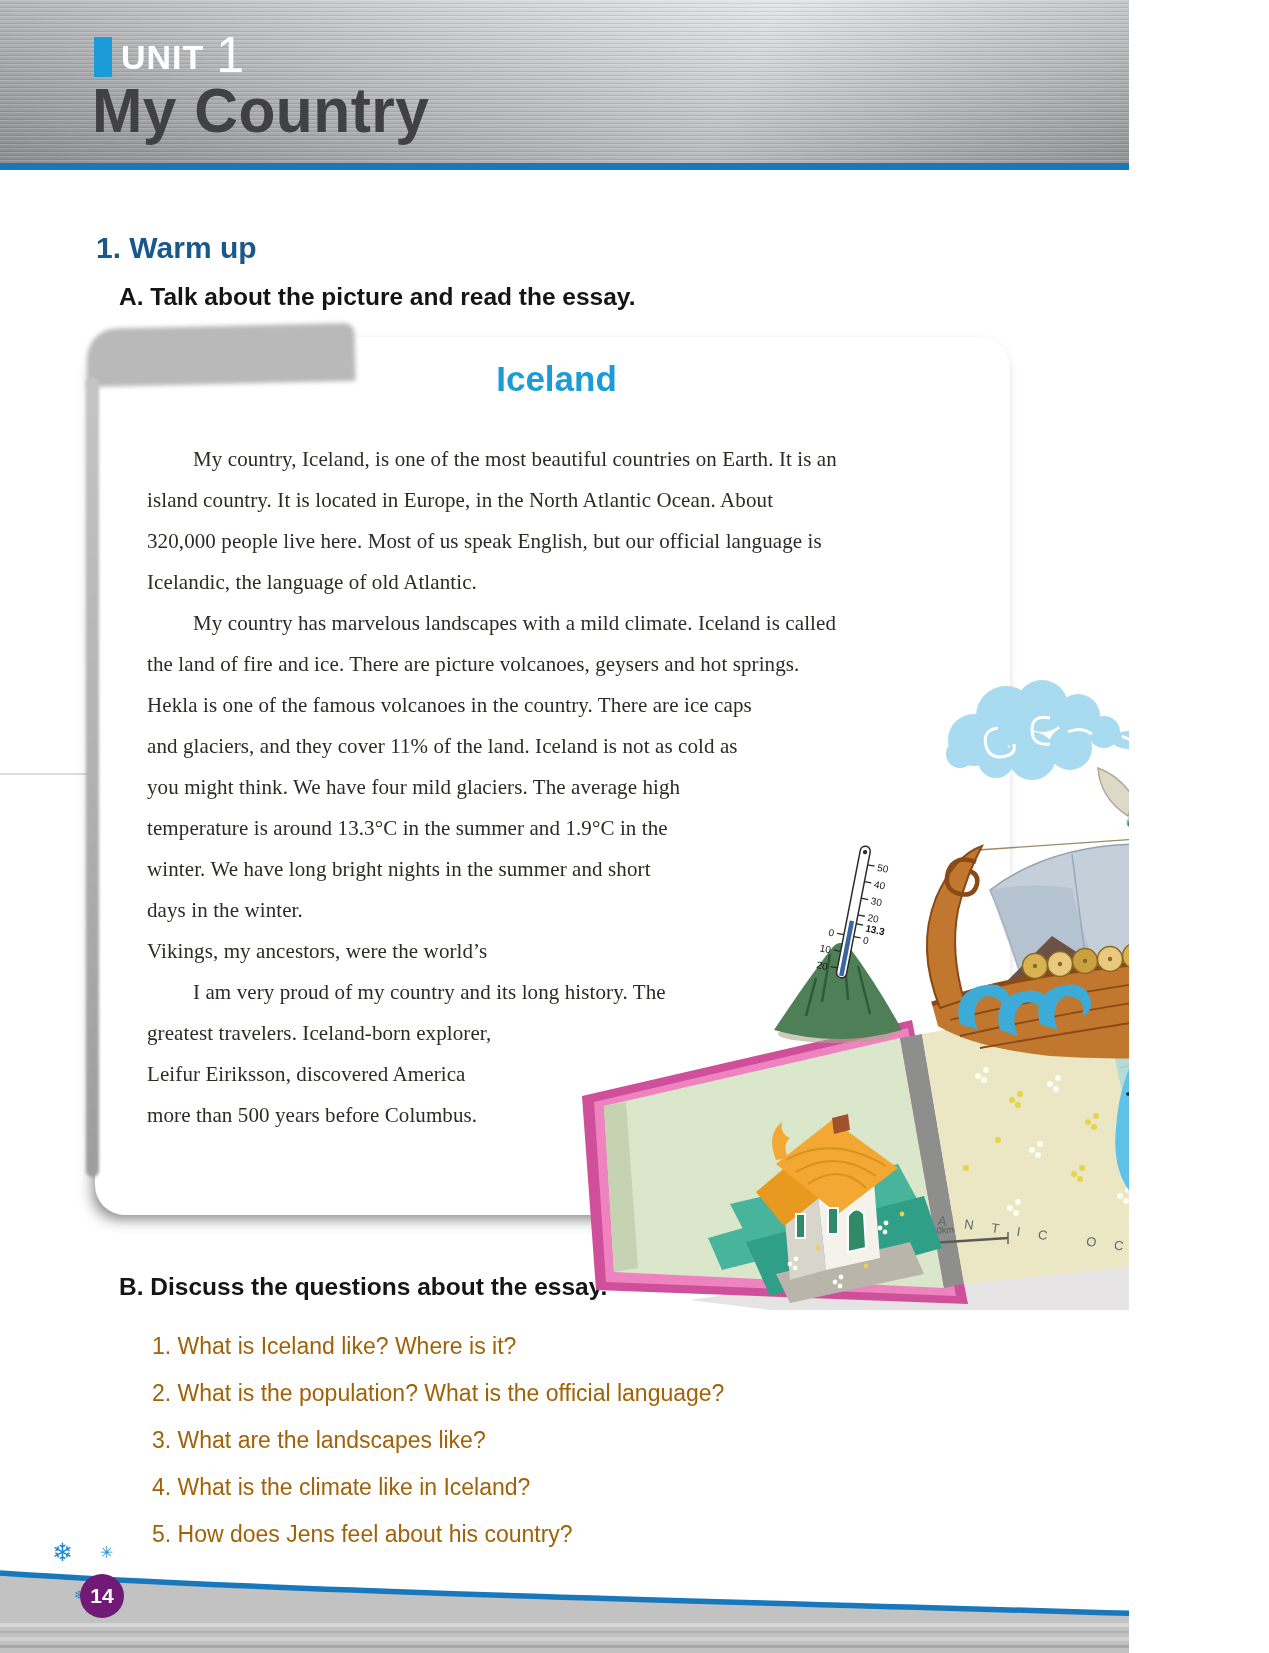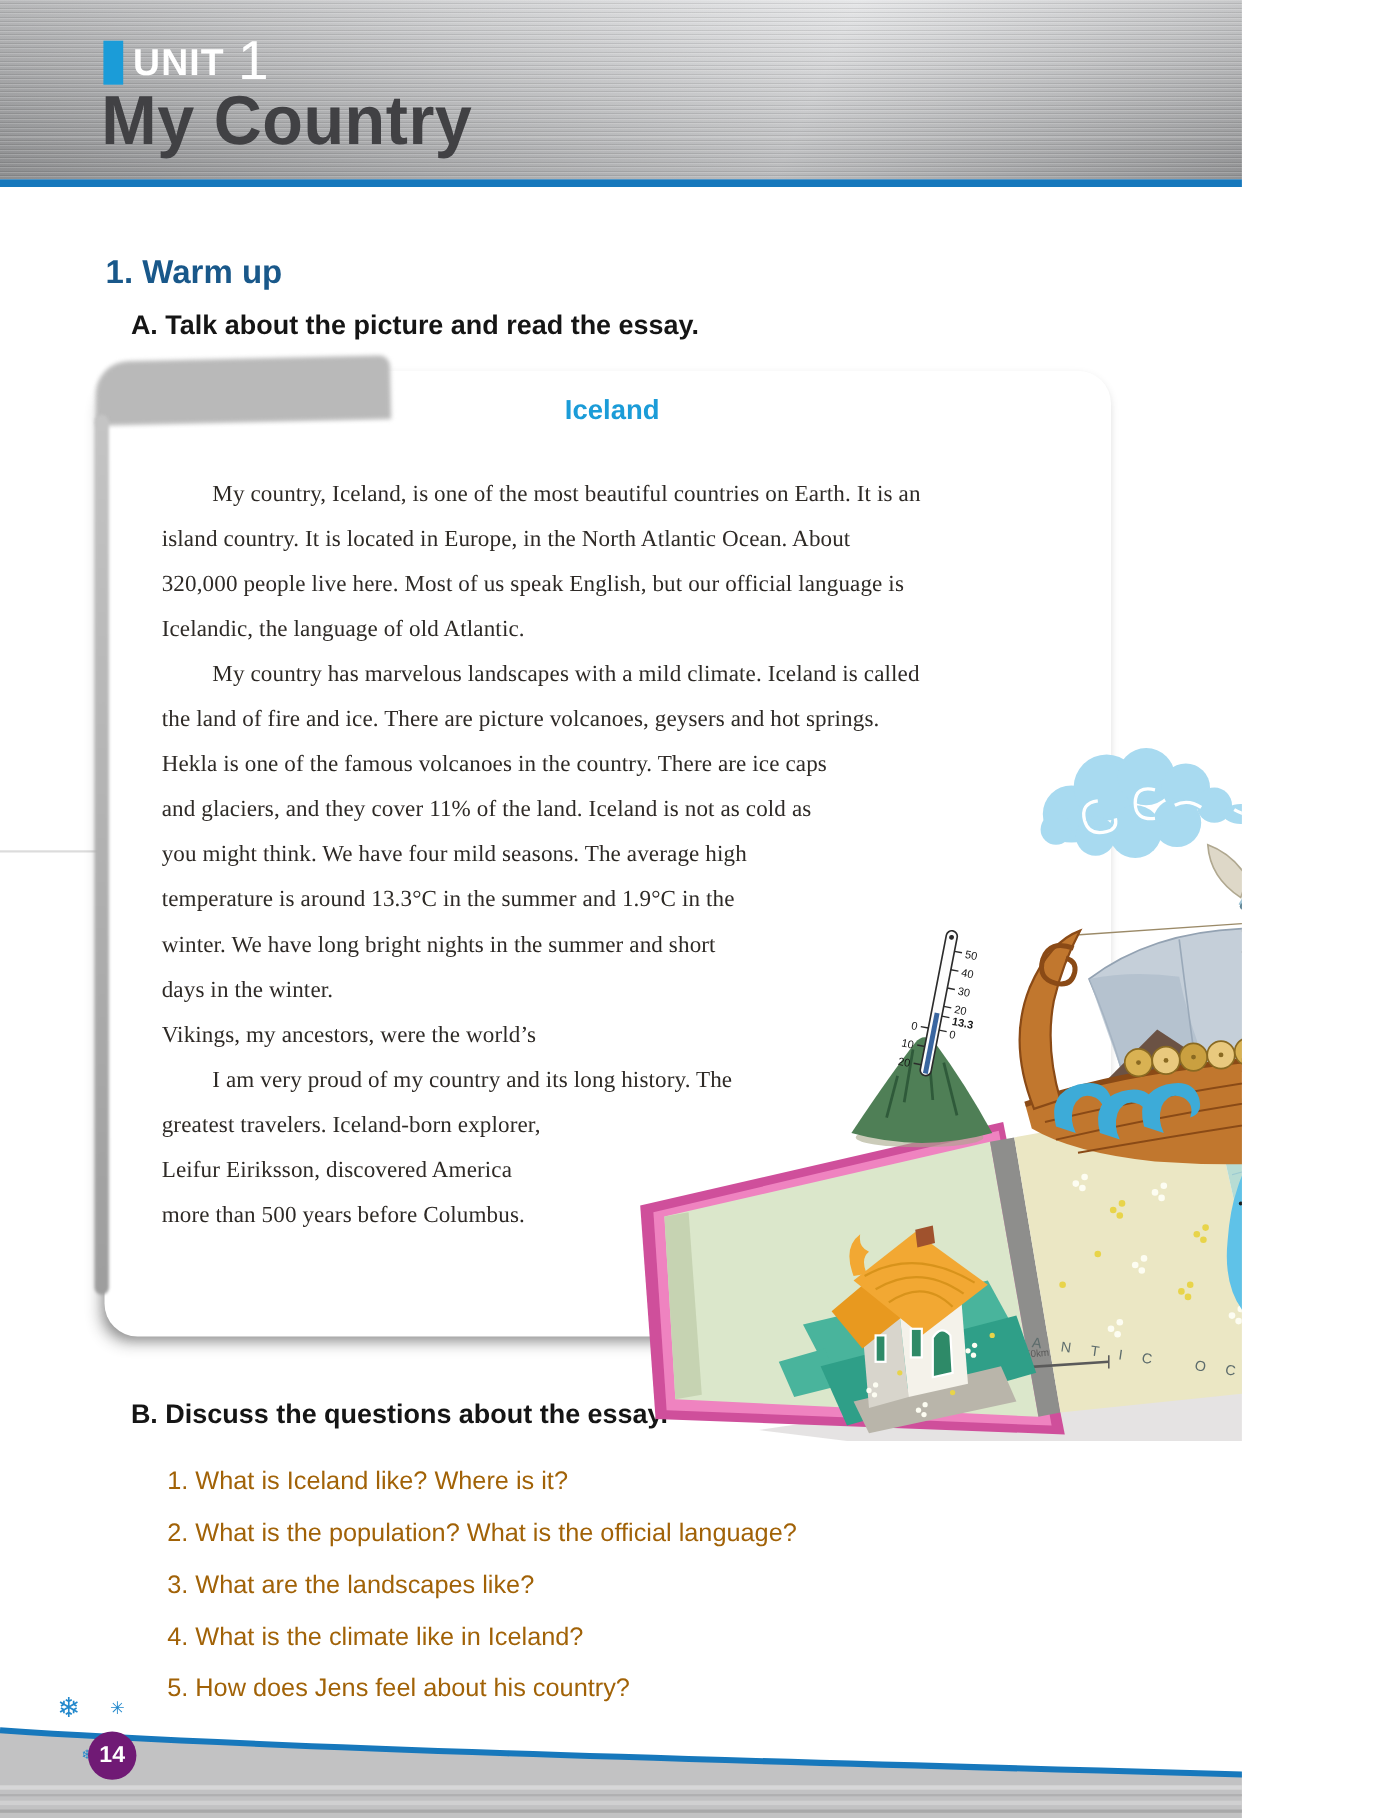--- a/index.html
+++ b/index.html
@@ -25,21 +25,21 @@
   .task-b{left:119px;top:1273px;}
   
   .essay-card{position:absolute;left:95px;top:337px;width:915px;height:878px;background:#fff;
     border-radius:30px;z-index:1;
     box-shadow:-7px 9px 14px -4px rgba(40,40,40,.45), 0 3px 8px rgba(0,0,0,.10);}
   .essay-card::before{content:"";position:absolute;left:-8px;top:-11px;width:268px;height:58px;
     background:#b9b9b9;border-radius:30px 10px 0 0;transform:rotate(-1.3deg);z-index:-1;filter:blur(2px);}
   .essay-card::after{content:"";position:absolute;left:-9px;top:40px;width:13px;height:800px;
     background:linear-gradient(#c4c4c4,#9d9d9d);border-radius:10px;z-index:-1;filter:blur(1.5px);}
   .essay-inner{padding:22px 44px 0 52px;}
-  .essay-title{margin:0 0 22px 0;text-align:center;color:#1b9cd8;font-size:25px;font-weight:700;}
+  .essay-title{margin:0 0 22px 0;text-align:center;color:#1b9cd8;font-size:35px;font-weight:700;}
   .essay-body{font-family:"Liberation Serif",serif;font-size:21px;color:#2e2a26;letter-spacing:.1px;margin-top:40px;}
   .epara{margin:0;}
   .ln{display:block;height:41px;line-height:41px;white-space:nowrap;}
   .ind{padding-left:46px;}
   .fold-line{position:absolute;left:0;top:773px;width:150px;height:2px;background:#dcdcdc;}
   
   .question{position:absolute;left:152px;margin:0;color:#a16207;font-size:23px;}
   
   .illustration{position:absolute;left:580px;top:648px;width:689px;height:662px;z-index:2;}
   
@@ -78,21 +78,21 @@
           <span class="ln ind">My country, Iceland, is one of the most beautiful countries on Earth. It is an</span>
           <span class="ln">island country. It is located in Europe, in the North Atlantic Ocean. About</span>
           <span class="ln">320,000 people live here. Most of us speak English, but our official language is</span>
           <span class="ln">Icelandic, the language of old Atlantic.</span>
         </p>
         <p class="epara">
           <span class="ln ind">My country has marvelous landscapes with a mild climate. Iceland is called</span>
           <span class="ln">the land of fire and ice. There are picture volcanoes, geysers and hot springs.</span>
           <span class="ln">Hekla is one of the famous volcanoes in the country. There are ice caps</span>
           <span class="ln">and glaciers, and they cover 11% of the land. Iceland is not as cold as</span>
-          <span class="ln">you might think. We have four mild seasons. The average high</span>
+          <span class="ln">you might think. We have four mild glaciers. The average high</span>
           <span class="ln">temperature is around 13.3°C in the summer and 1.9°C in the</span>
           <span class="ln">winter. We have long bright nights in the summer and short</span>
           <span class="ln">days in the winter.</span>
         </p>
         <p class="epara">
           <span class="ln">Vikings, my ancestors, were the world’s</span>
           <span class="ln ind">I am very proud of my country and its long history. The</span>
           <span class="ln">greatest travelers. Iceland-born explorer,</span>
           <span class="ln">Leifur Eiriksson, discovered America</span>
           <span class="ln">more than 500 years before Columbus.</span>

